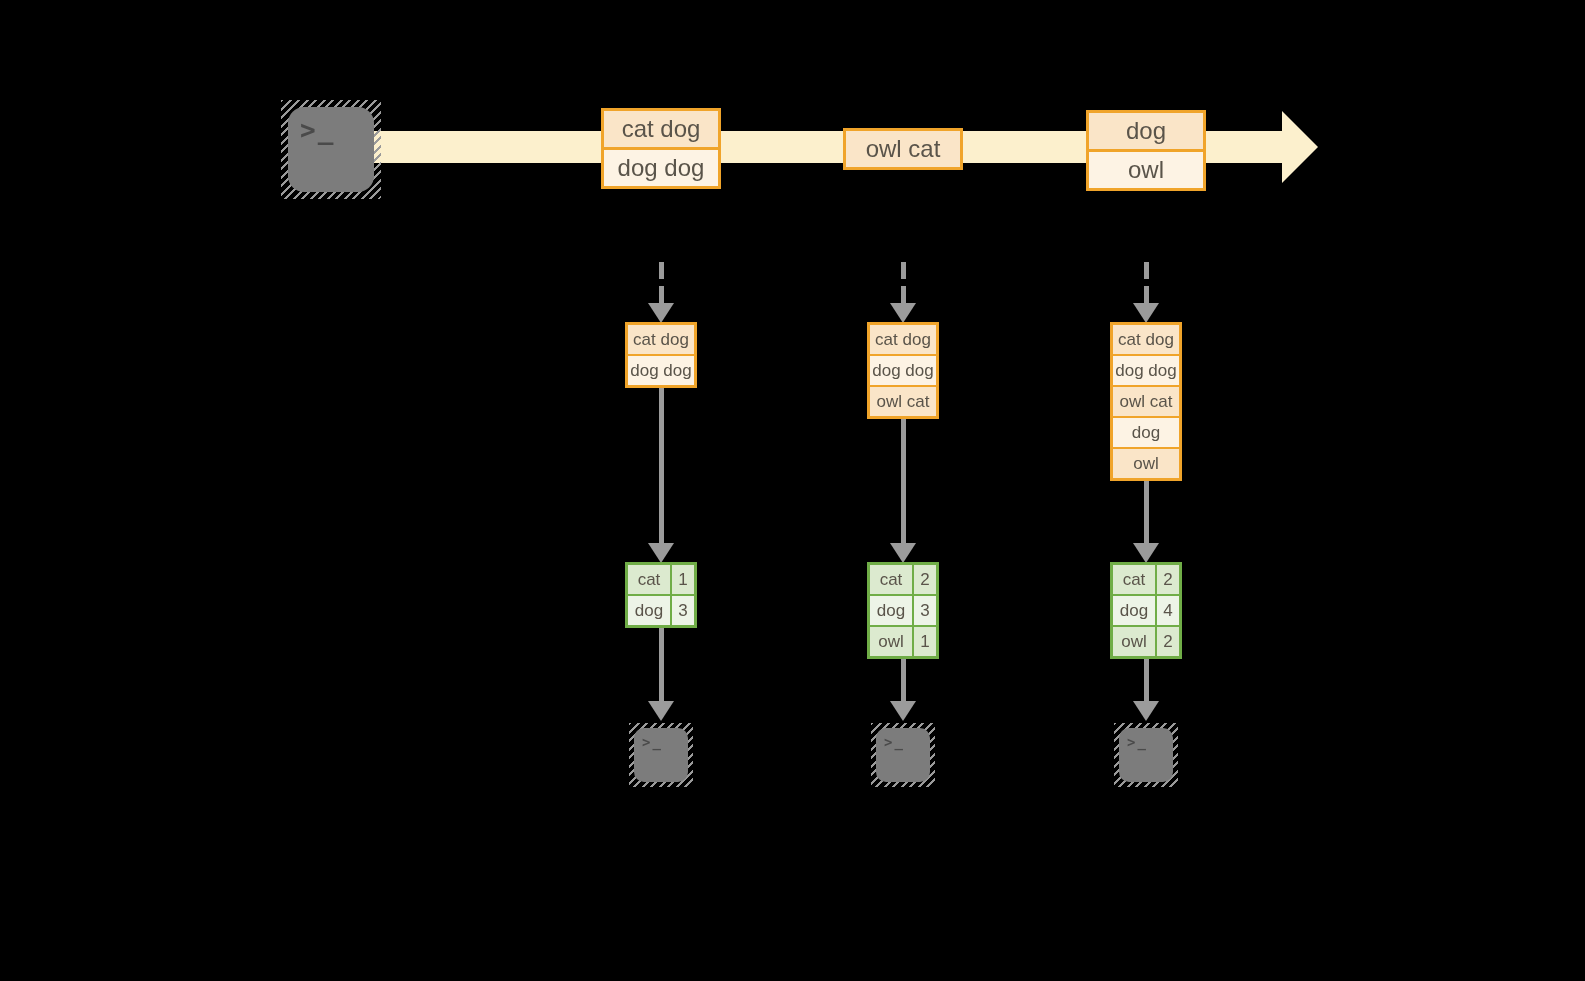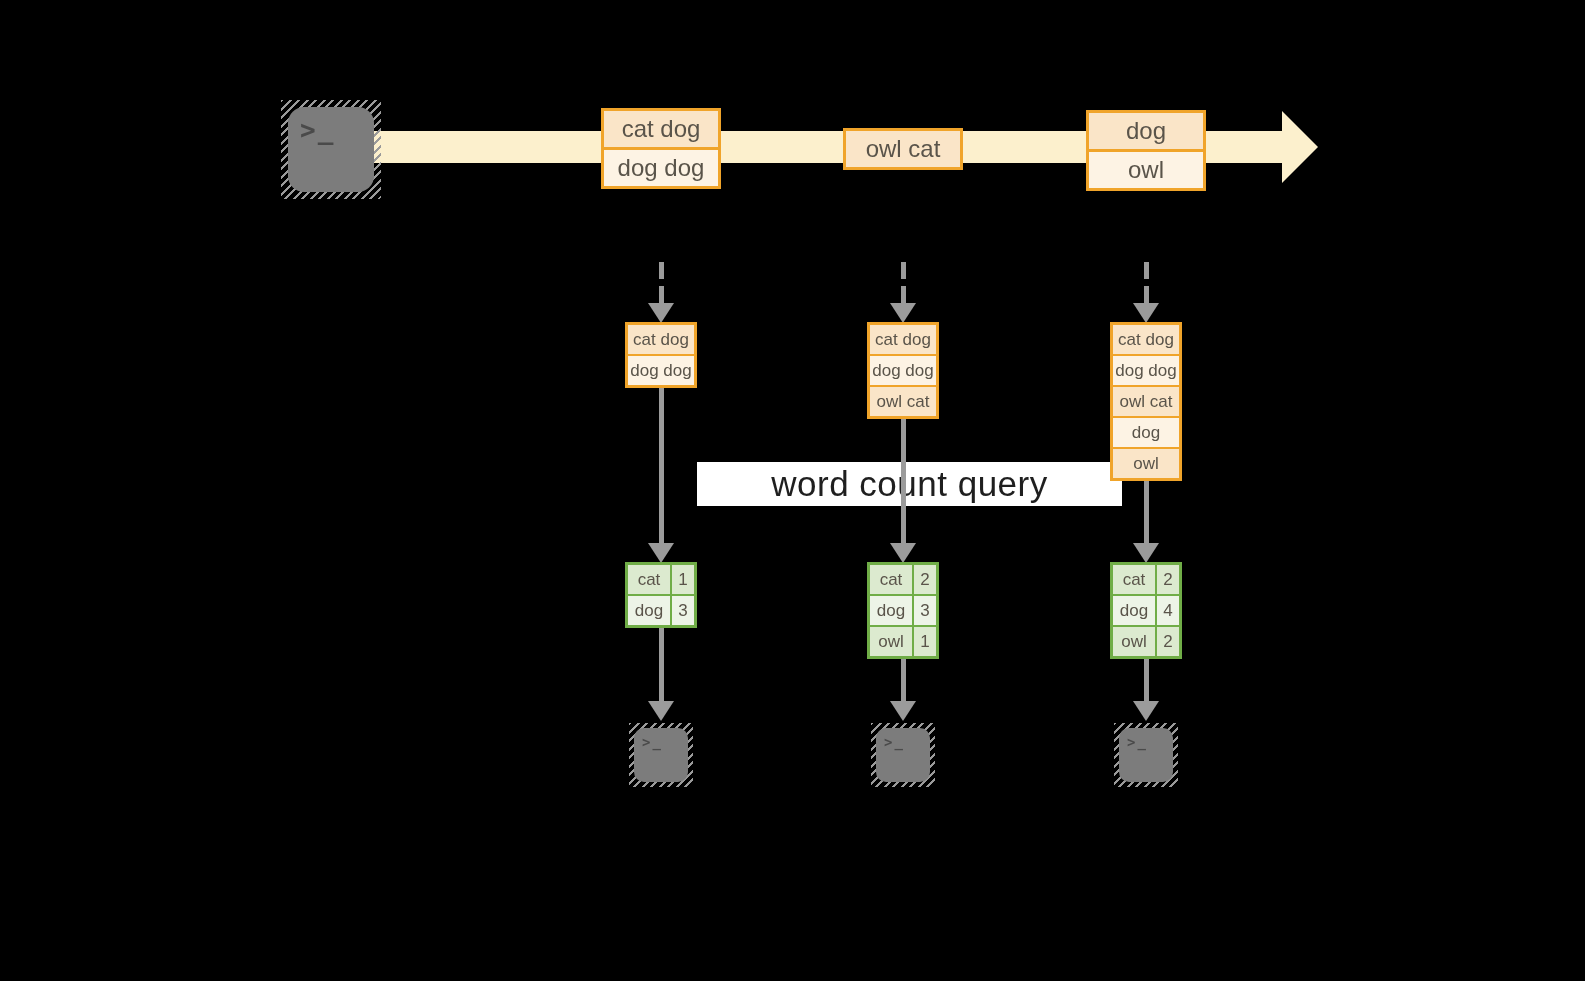--- a/index.html
+++ b/index.html
@@ -116,23 +116,20 @@
     <div class="orow odark">owl cat</div>
   </div>
   <div class="obox acc" style="left:1110px;top:322px;width:72px">
     <div class="orow odark">cat dog</div>
     <div class="orow olight">dog dog</div>
     <div class="orow odark">owl cat</div>
     <div class="orow olight">dog</div>
     <div class="orow odark">owl</div>
   </div>
 
-  <div class="banner" style="left:697px;top:462px;width:425px;height:44px">
-    <span>word count query</span>
-  </div>
 
   <div class="vline" style="left:659px;top:388px;height:156px"></div>
   <div class="ahead" style="left:648px;top:543px"></div>
   <div class="vline" style="left:901px;top:419px;height:125px"></div>
   <div class="ahead" style="left:890px;top:543px"></div>
   <div class="vline" style="left:1144px;top:481px;height:63px"></div>
   <div class="ahead" style="left:1133px;top:543px"></div>
 
   <div class="gtable" style="left:625px;top:562px;width:72px">
     <div class="grow">

